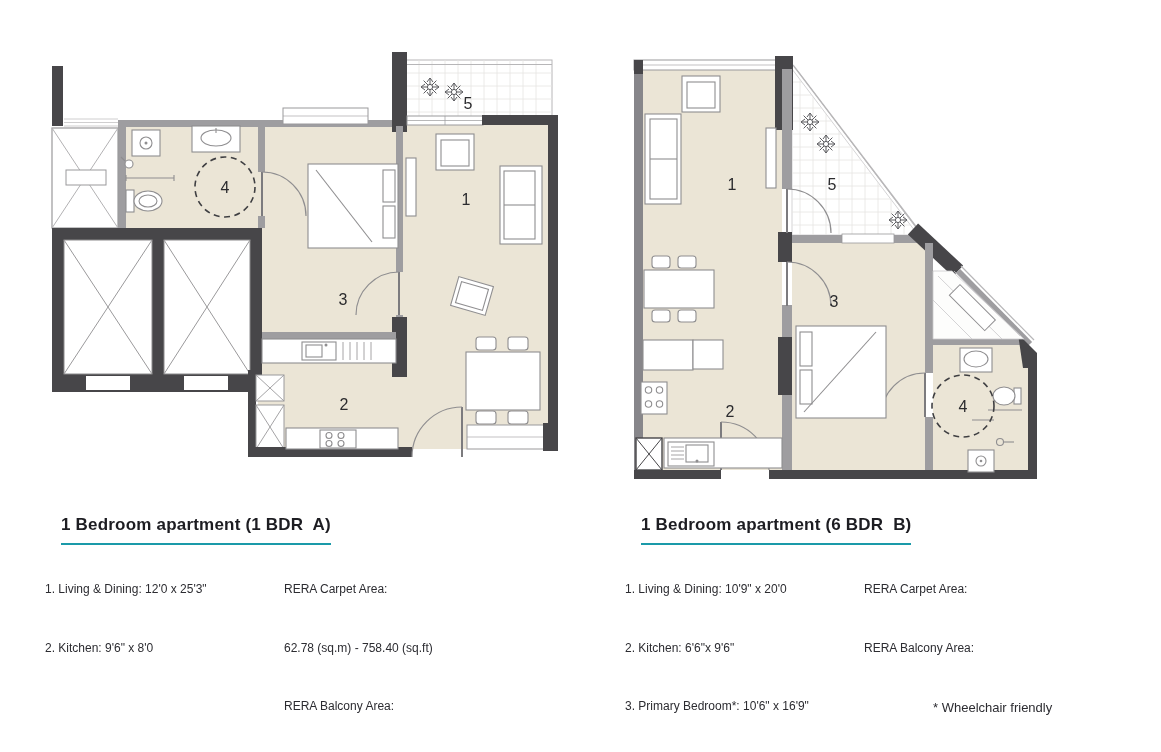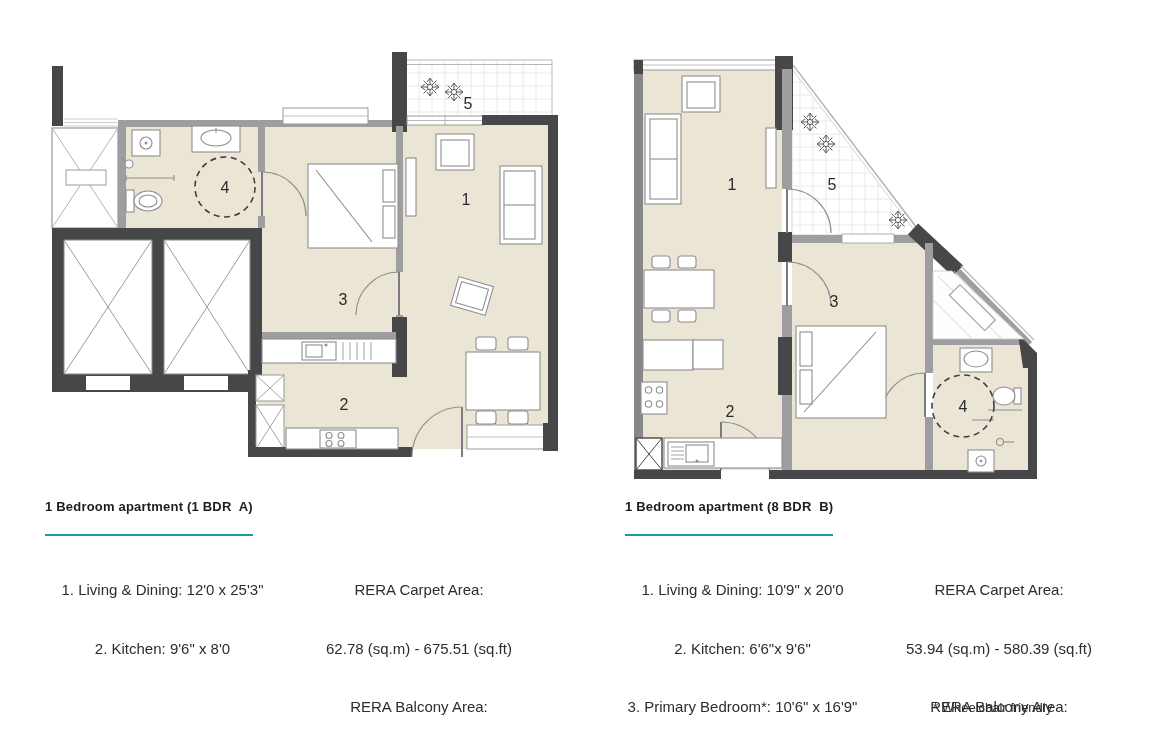--- a/index.html
+++ b/index.html
@@ -1,22 +1,22 @@
 <!DOCTYPE html>
 <html><head>
 <meta charset="utf-8">
 <style>
   html,body { margin:0; padding:0; background:#ffffff; }
   body { width:1161px; height:752px; position:relative; font-family:"Liberation Sans",sans-serif; color:#26262b; overflow:hidden; }
   .canvas { position:absolute; top:0; left:0; width:1161px; height:752px; background:#fff; }
   .plan-svg { position:absolute; }
-  .plan-title { position:absolute; margin:0; font-size:13px; font-weight:bold; letter-spacing:.2px;
-                color:#1d1d22; padding-bottom:20px; border-bottom:2.5px solid #1a9aa9; display:inline-block;
+  .plan-title { position:absolute; margin:16px; font-size:17px; font-weight:bold; letter-spacing:.2px;
+                color:#1d1d22; padding-bottom:8px; border-bottom:2.5px solid #1a9aa9; display:inline-block;
                 white-space:pre; }
-  .details { position:absolute; font-size:15px; line-height:19.5px; color:#2c2c31;text-align:center; }
+  .details { position:absolute; font-size:12px; line-height:19.5px; color:#2c2c31; }
   .room-col { position:absolute; left:0; top:0; width:235px; white-space:pre; }
   .area-col { position:absolute; left:239px; top:0; width:270px; white-space:pre; }
   .footnote { position:absolute; left:933px; top:700px; font-size:13px; color:#2c2c31; }
   svg text.rlabel { font-family:"Liberation Sans",sans-serif; font-size:16px; fill:#2b2b2e; }
 </style>
 </head>
 <body>
 
 <div class="canvas">
 
@@ -284,49 +284,48 @@
       <path d="M383,412 H394" fill="none"></path>
       <rect x="348" y="420" width="26" height="22"></rect>
       <circle cx="361" cy="431" r="5" fill="none"></circle>
       <circle cx="361" cy="431" r="1.3" fill="#8f8e90" stroke="none"></circle>
     </g>
     <circle cx="343" cy="376" r="31" fill="none" stroke="#3f3f42" stroke-width="1.6" stroke-dasharray="6 4.5"></circle>
     <text class="rlabel" x="343" y="382" text-anchor="middle">4</text>
   </svg>
 
   <h2 class="plan-title" style="left: 45px; top: 499px; border-bottom-color: rgb(26, 154, 169);">1 Bedroom apartment (1 BDR  A)</h2>
-  <h2 class="plan-title" style="left: 625px; top: 499px; border-bottom-color: rgb(26, 154, 169);">1 Bedroom apartment (8 BDR  B)</h2>
+  <h2 class="plan-title" style="left: 625px; top: 499px; border-bottom-color: rgb(26, 154, 169);">1 Bedroom apartment (6 BDR  B)</h2>
 
   <div class="details" style="left:45px;top:541px;width:520px;height:105px">
     <div class="room-col">
       <div>1. Living &amp; Dining: 12'0 x 25'3"</div>
       <div>2. Kitchen: 9'6" x 8'0</div>
       
       
     </div>
     <div class="area-col">
       <div>RERA Carpet Area:</div>
-      <div>62.78 (sq.m) - 675.51 (sq.ft)</div>
+      <div>62.78 (sq.m) - 758.40 (sq.ft)</div>
       <div>RERA Balcony Area:</div>
       
       
     </div>
   </div>
 
   <div class="details" style="left:625px;top:541px;width:520px;height:105px">
     <div class="room-col">
       <div>1. Living &amp; Dining: 10'9" x 20'0</div>
       <div>2. Kitchen: 6'6"x 9'6"</div>
       <div>3. Primary Bedroom*: 10'6" x 16'9"</div>
       
       
     </div>
     <div class="area-col">
       <div>RERA Carpet Area:</div>
-      <div>53.94 (sq.m) - 580.39 (sq.ft)</div>
       <div>RERA Balcony Area:</div>
       
       
     </div>
   </div>
 
   <div class="footnote">* Wheelchair friendly</div>
 </div>
 
 </body></html>

